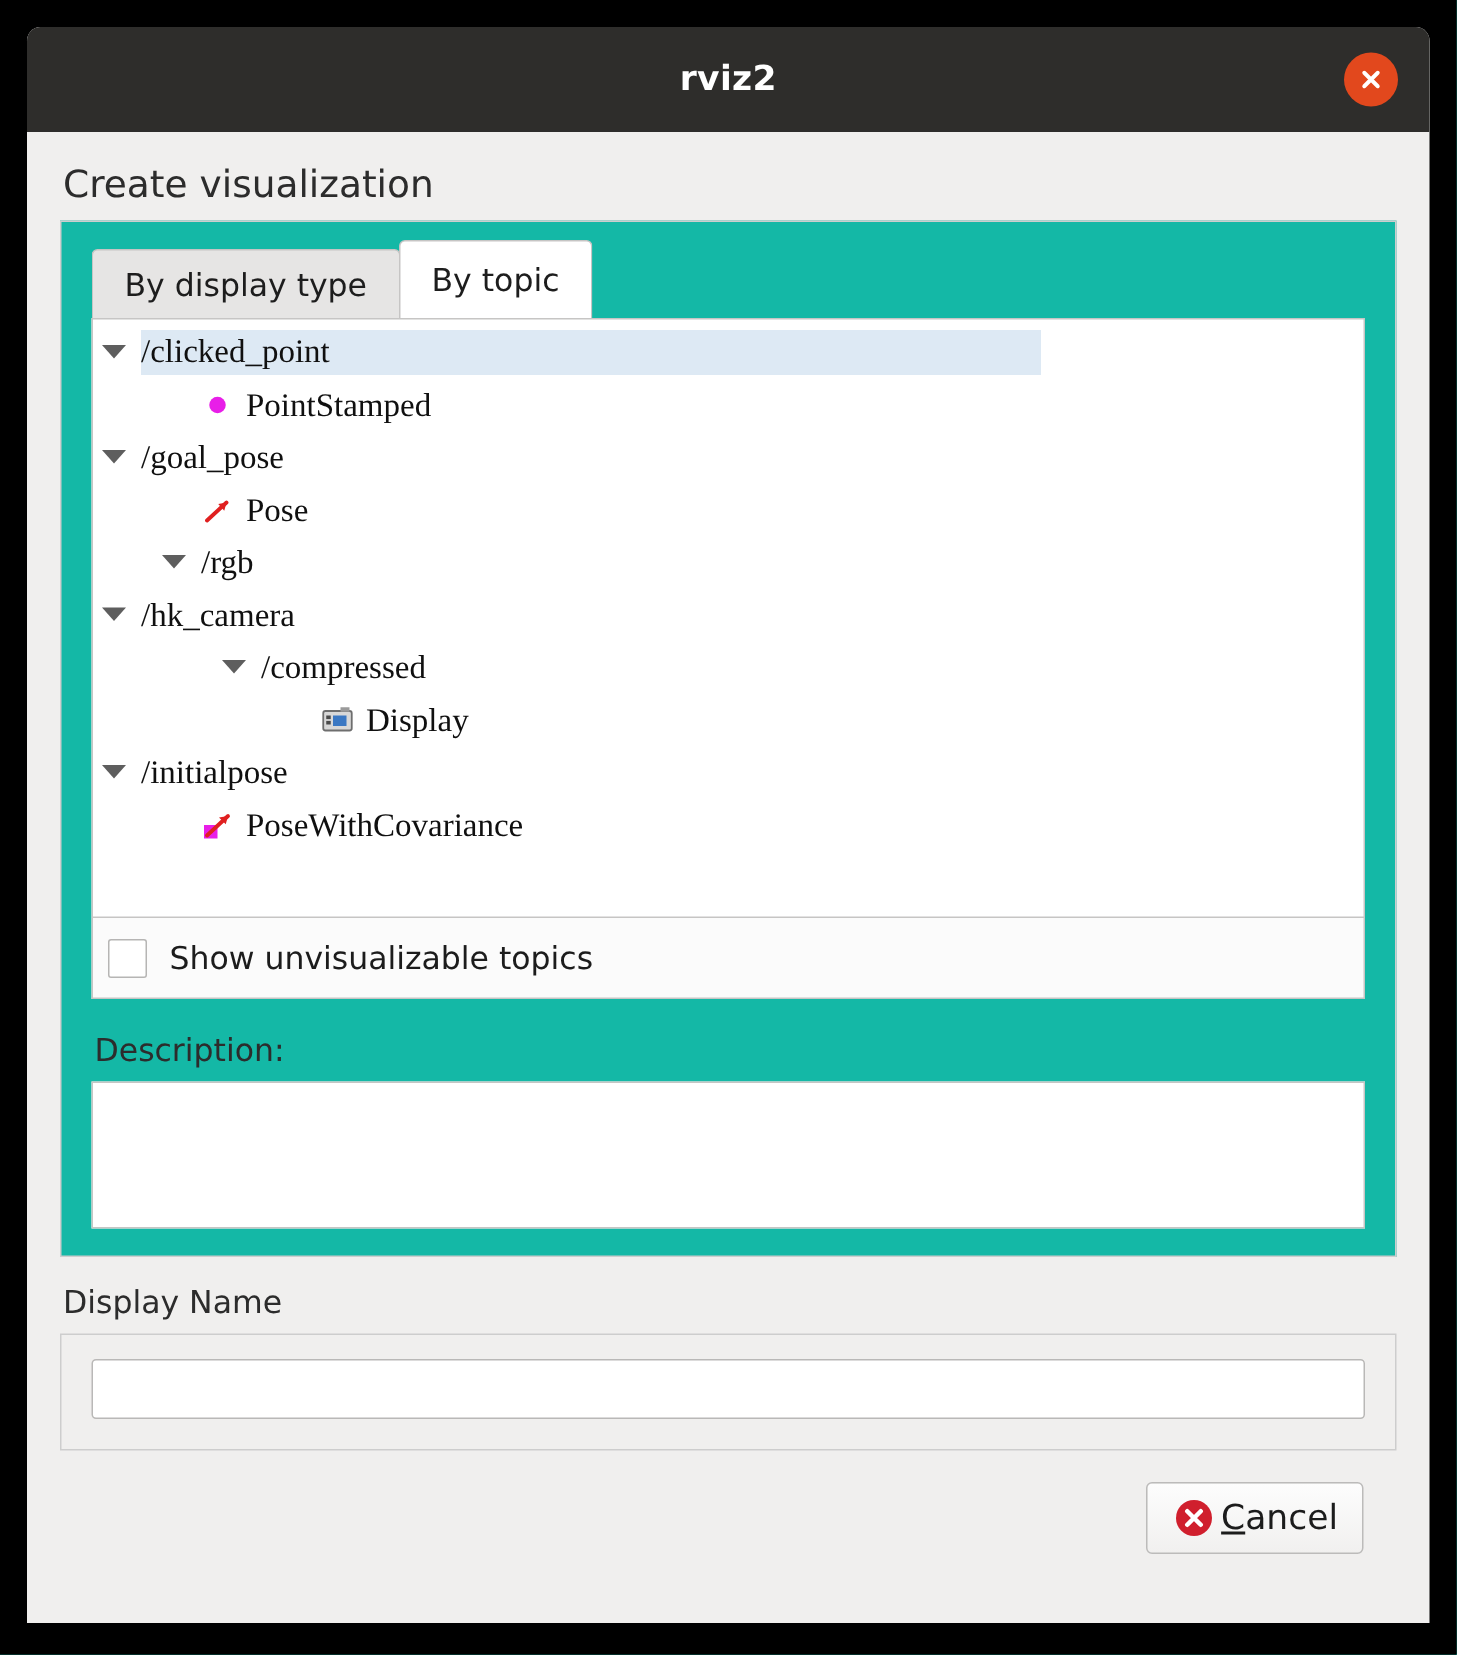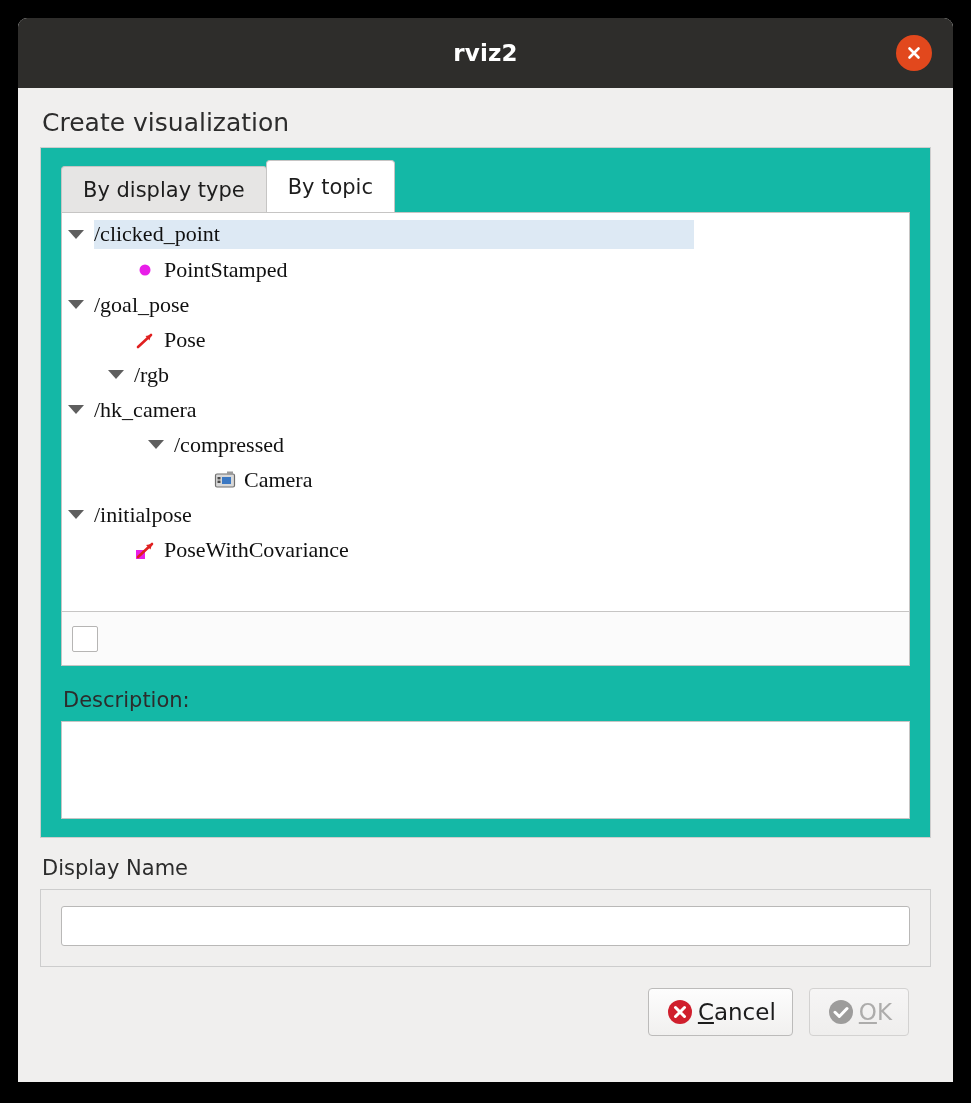--- a/index.html
+++ b/index.html
@@ -330,41 +330,42 @@
             <span class="twisty-spacer"></span>
             <span class="ticon">
               <svg width="22" height="22" viewBox="0 0 22 22">
                 <rect x="1.5" y="5" width="19" height="13" rx="1.5" fill="#d8d8d8" stroke="#6e6e6e" stroke-width="1.2"></rect>
                 <rect x="13" y="2.5" width="6" height="3" fill="#9a9a9a"></rect>
                 <rect x="8" y="8" width="9" height="7" fill="#3b78c3"></rect>
                 <rect x="3.5" y="8" width="3" height="2.4" fill="#4a4a4a"></rect>
                 <rect x="3.5" y="11.6" width="3" height="2.4" fill="#4a4a4a"></rect>
               </svg>
             </span>
-            <span class="label">Camera</span>
+            <span class="label">Display</span>
           </div>
           <div class="tree-row" style="padding-left: 6px;">
             <span class="twisty"></span>
             <span class="label">/initialpose</span>
           </div>
           <div class="tree-row" style="padding-left: 46px;">
             <span class="twisty-spacer"></span>
             <span class="ticon">
               <svg width="22" height="22" viewBox="0 0 22 22">
                 <rect x="2" y="11" width="9" height="9" fill="#e81ee8"></rect>
                 <path d="M4 18 L18 5" stroke="#e02020" stroke-width="2.6" stroke-linecap="round"></path>
                 <path d="M18 5 L12 6 L16.5 10.5 Z" fill="#e02020"></path>
               </svg>
             </span>
             <span class="label">PoseWithCovariance</span>
           </div>
         </div>
 
       <div id="checkbox-row">
         <span class="checkbox"></span>
+        <span class="cb-label">Show unvisualizable topics</span>
       </div>
 
       <div id="description-label">Description:</div>
       <div id="description-box"></div>
 
     </div>
 
     <div id="display-name-label">Display Name</div>
     <div id="display-name-group">
       <input id="display-name-input" type="text" placeholder="" style="">
@@ -373,24 +374,17 @@
     <div id="buttonbar">
 
       <button class="dlg-btn">
         <svg class="btn-icon" viewBox="0 0 30 30">
           <circle cx="15" cy="15" r="12" fill="#d01f2d"></circle>
           <path d="M10.5 10.5 L19.5 19.5 M19.5 10.5 L10.5 19.5" stroke="#ffffff" stroke-width="3" stroke-linecap="round"></path>
         </svg>
         <span class="btn-text"><span class="mnem">C</span><span>ancel</span></span>
       </button>
 
-      <button class="dlg-btn disabled" disabled="">
-        <svg class="btn-icon" viewBox="0 0 30 30">
-          <circle cx="15" cy="15" r="12" fill="#9d9c9b"></circle>
-          <path d="M9 15.3 L13.3 19.5 L21 11.5" stroke="#ffffff" stroke-width="3" fill="none" stroke-linecap="round" stroke-linejoin="round"></path>
-        </svg>
-        <span class="btn-text"><span class="mnem">O</span><span>K</span></span>
-      </button>
 
     </div>
 
   </div>
 </div>
 
 </body></html>

